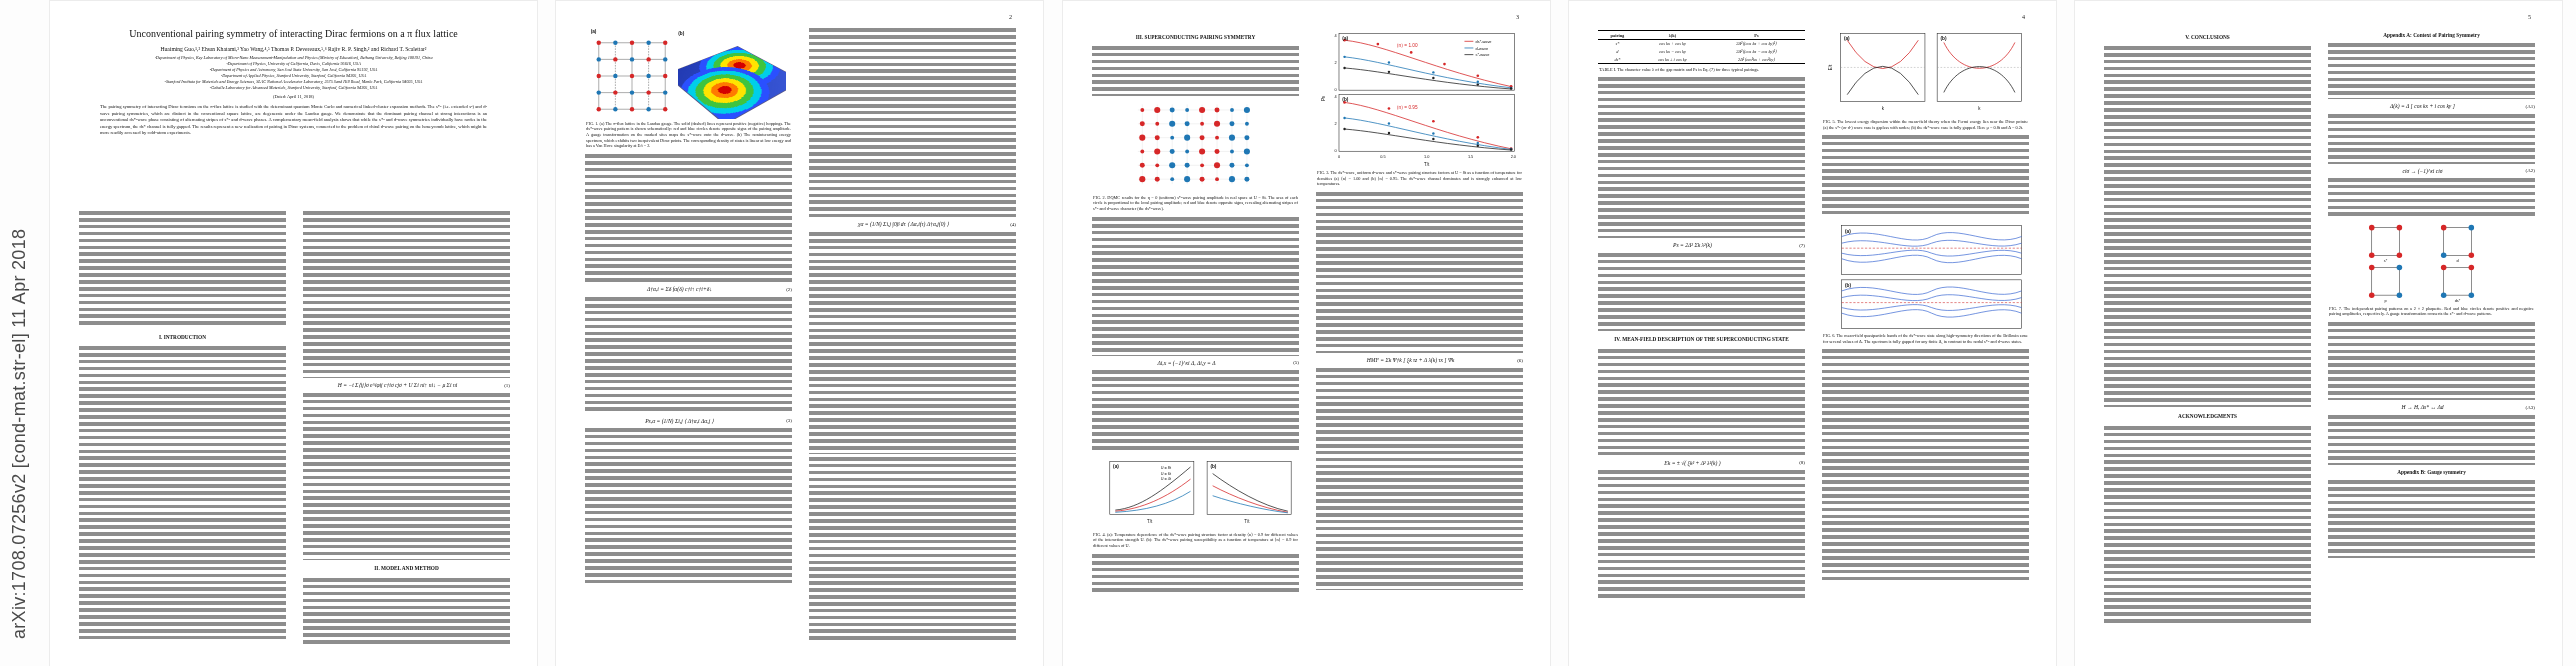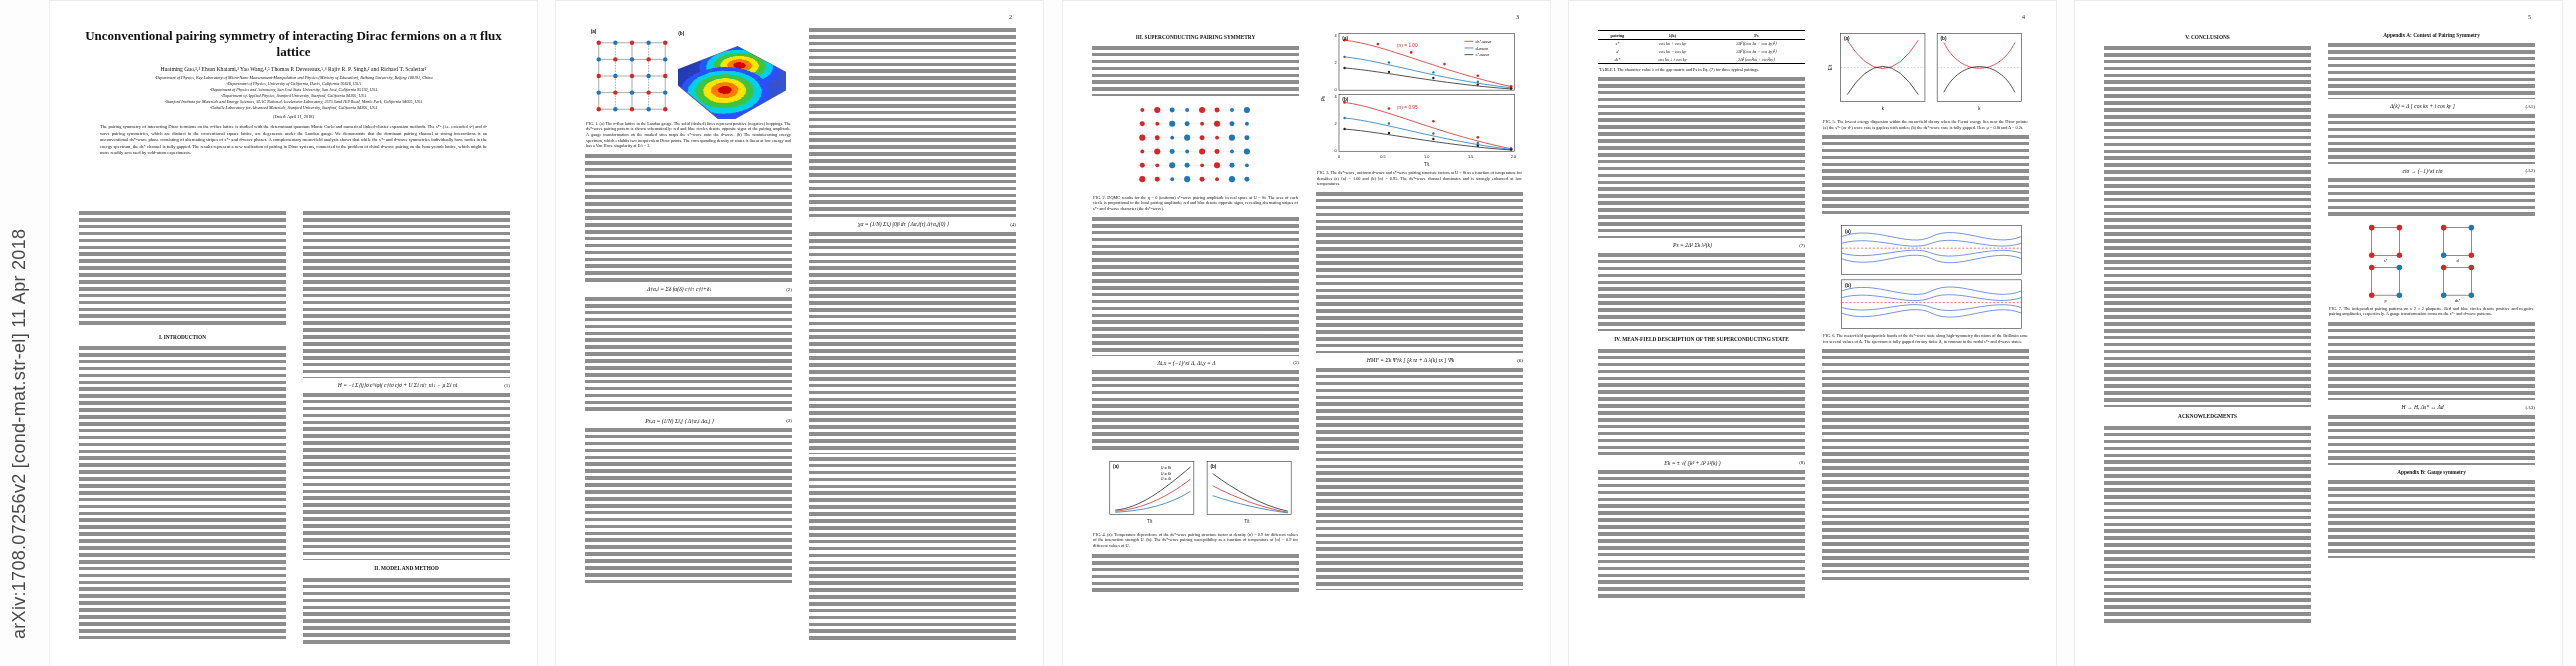--- a/index.html
+++ b/index.html
@@ -8,21 +8,21 @@
   .arxiv{position:absolute;left:9px;top:639px;transform:rotate(-90deg);
          transform-origin:0 0;white-space:nowrap;font-family:"Liberation Sans",sans-serif;
          font-size:18px;color:#4a4a4a;letter-spacing:0.3px;}
   .page{position:absolute;top:0;width:489px;height:667px;background:#fff;
         border:0.6px solid #ececec;box-sizing:border-box;overflow:hidden;}
   .pnum{position:absolute;top:13.3px;right:31px;font-size:6.1px;color:#222;}
   .colL,.colR{position:absolute;top:27px;width:207px;}
   .colL{left:29px}.colR{left:253px}
   .p1 .colL,.p1 .colR{top:210px;}
   .header{position:absolute;left:30px;right:30px;top:27px;text-align:center;}
-  .title{font-size:13px;font-weight:bold;line-height:1.25;}
+  .title{font-size:10px;font-weight:normal;line-height:1.25;}
   .authors{font-size:5.6px;margin-top:5px;}
   .affil{font-size:4.2px;font-style:italic;line-height:1.45;margin-top:3.3px;}
   .affil div{margin:0;}
   .dated{font-size:4.4px;margin-top:2.8px;}
   .abstract{font-size:4.6px;text-align:justify;line-height:1.42;margin:5px 20px 0;}
   .tb{background-image:repeating-linear-gradient(to bottom,
         rgba(28,28,28,.5) 0px, rgba(28,28,28,.5) 3.6px,
         rgba(0,0,0,0) 3.6px, rgba(0,0,0,0) 6.9px);
       margin-bottom:3.3px;}
   .sechead{font-weight:bold;font-size:5.3px;text-align:center;margin:5.6px 4.4px;line-height:1.35;}

